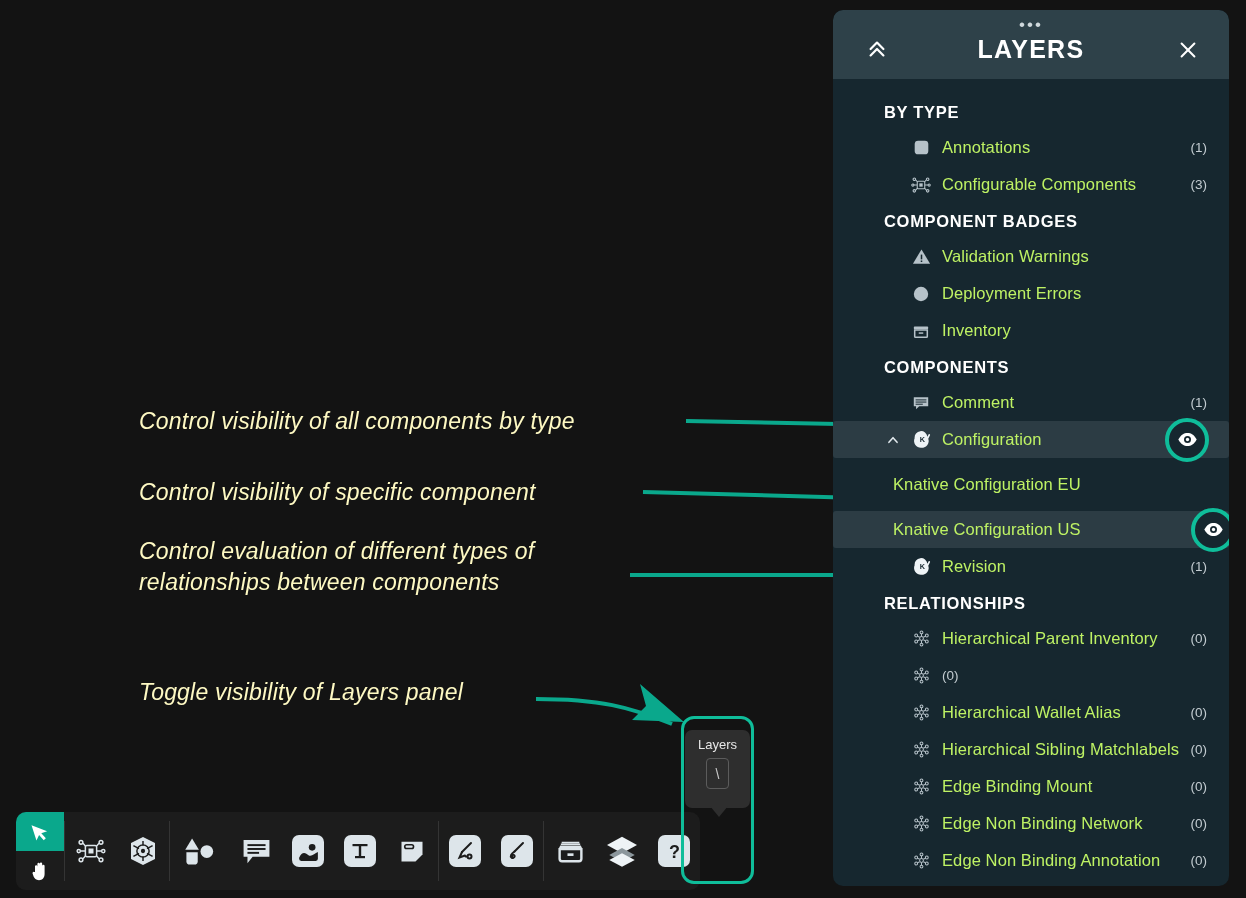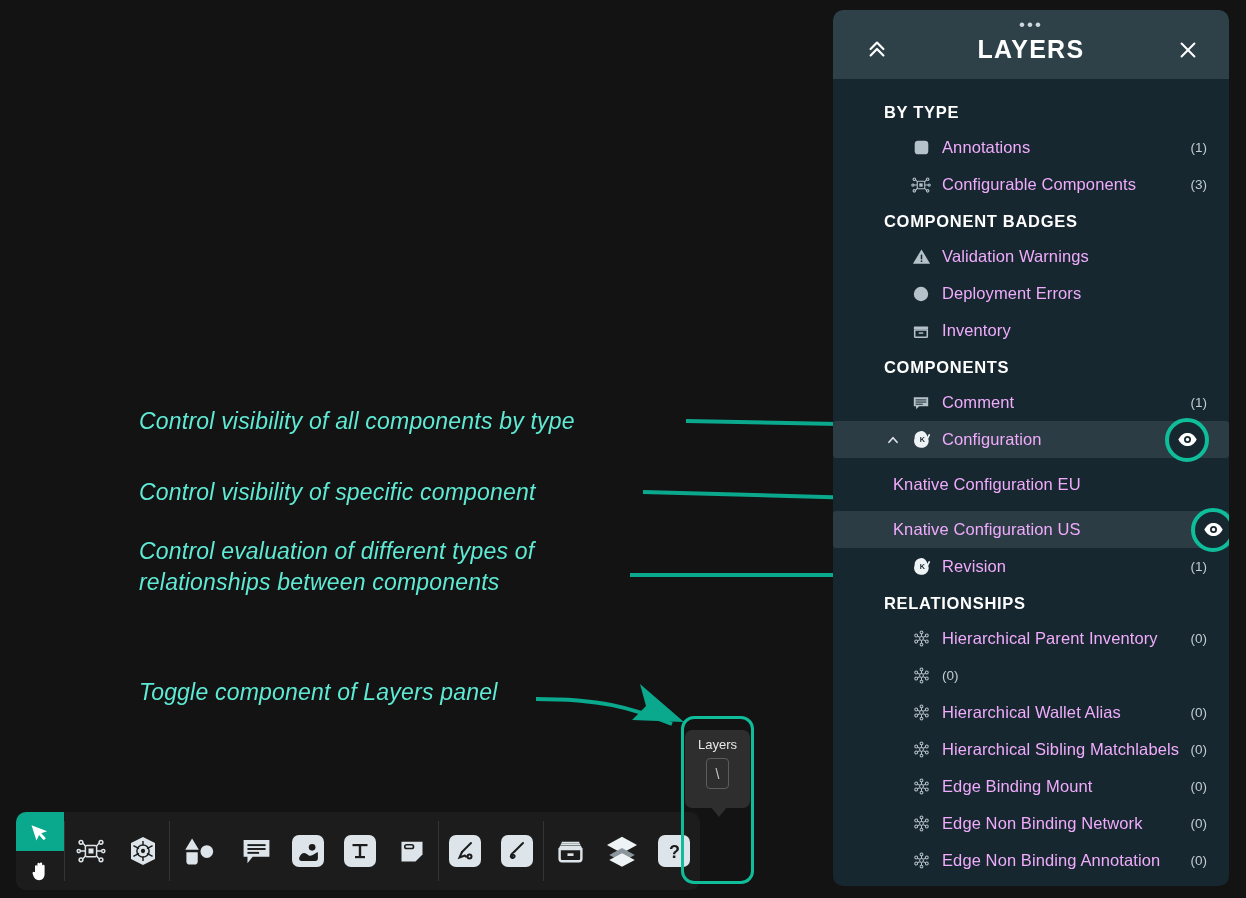--- a/index.html
+++ b/index.html
@@ -7,21 +7,21 @@
     width: 1246px; height: 898px;
     background: #131313;
     font-family: "Liberation Sans", sans-serif;
     overflow: hidden;
   }
   #root { position: relative; width: 1246px; height: 898px; }
 
   
   .anno {
     position: absolute;
-    color: #5eead4;
+    color: #fef9c3;
     font-style: italic;
     font-size: 23px;
     line-height: 31px;
     letter-spacing: .2px;
     white-space: pre-line;
     font-family: "Liberation Sans", sans-serif;
   }
   #anno-0 { left: 139px; top: 406px; }
   #anno-1 { left: 139px; top: 477px; }
   #anno-2 { left: 139px; top: 536px; }
@@ -84,21 +84,21 @@
     cursor: pointer;
   }
   .row.sub { padding-left: 60px; margin-top: 8px; }
   .row .ico {
     width: 20px; height: 20px;
     margin-right: 11px;
     flex: 0 0 auto;
     display: flex; align-items: center; justify-content: center;
   }
   .row .lbl {
-    color: #f0abfc;
+    color: #bef264;
     font-size: 16.5px;
     letter-spacing: .1px;
     flex: 1 1 auto;
     white-space: nowrap;
   }
   .row .cnt {
     color: #c3ccd1;
     font-size: 13.5px;
     flex: 0 0 auto;
   }
@@ -215,21 +215,21 @@
     <path d="M834 560 L876 576 L834 591 L844 576 Z" fill="#0aa88c"></path>
 
     <path d="M536 699 C600 699, 630 707, 672 724" stroke="#0aa88c" stroke-width="4" fill="none"></path>
     <path d="M640 684 L684 722 L632 720 L646 706 Z" fill="#0aa88c"></path>
   </svg>
 
   <div class="anno" id="anno-0">Control visibility of all components by type</div>
   <div class="anno" id="anno-1">Control visibility of specific component</div>
   <div class="anno" id="anno-2">Control evaluation of different types of
 relationships between components</div>
-  <div class="anno" id="anno-3">Toggle component of Layers panel</div>
+  <div class="anno" id="anno-3">Toggle visibility of Layers panel</div>
 
   <div id="layers-panel">
 
     <div id="panel-header">
       <div id="drag-dots">•••</div>
       <div id="collapse-icon">
         <svg viewBox="0 0 24 24" width="22" height="22" fill="none" stroke="#ffffff" stroke-width="2.4" stroke-linecap="round" stroke-linejoin="round">
           <polyline points="5,12 12,5 19,12"></polyline>
           <polyline points="5,19 12,12 19,19"></polyline>
         </svg>

